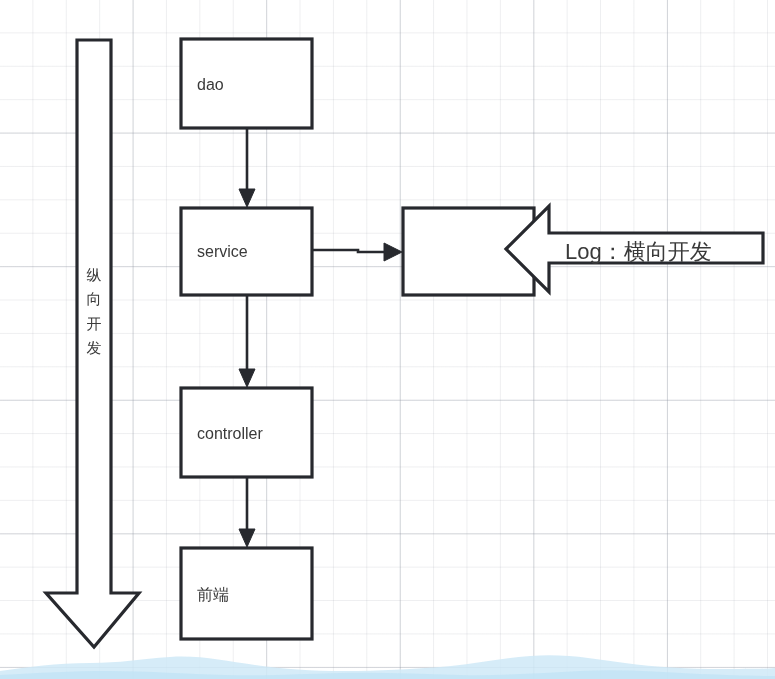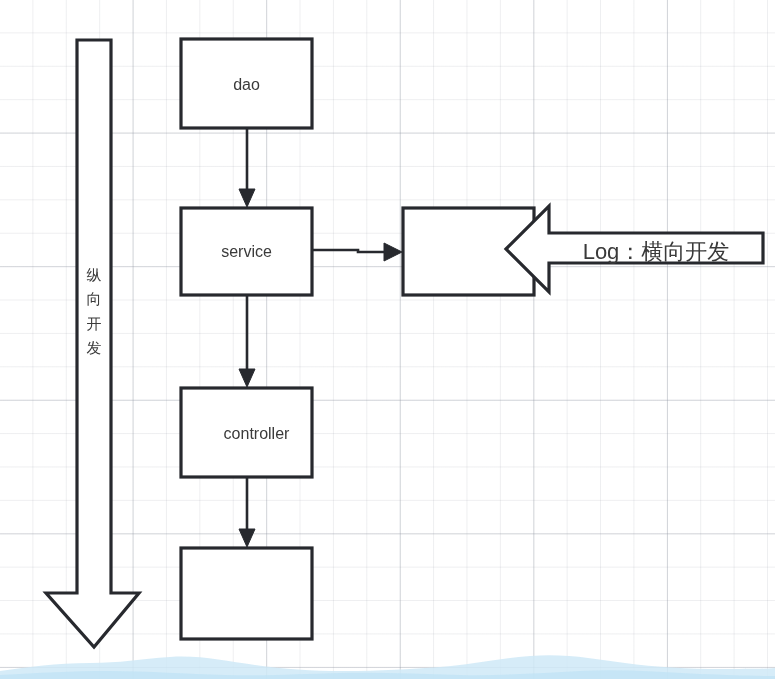--- a/index.html
+++ b/index.html
@@ -27,23 +27,24 @@
     background-position:-1px -1px,-1px -1px,-1px -1px,-1px -1px;
   }
   .wave-bg{position:absolute;left:0;bottom:0;width:775px;height:60px;}
 
   .layer{position:absolute;inset:0;}
   .shape-text{
     position:absolute;
     color:#3a3a3a;
     font-size:16px;
     line-height:1.25;
-    text-align:center;
+    text-align:left;
     white-space:nowrap;
     pointer-events:none;
+    padding-left:16px;
   }
   .vert-text{
     position:absolute;
     color:#3a3a3a;
     font-size:15px;
     line-height:1.62;
     text-align:center;
     width:24px;
     letter-spacing:0;
   }
@@ -111,17 +112,18 @@
       <span>开</span>
       <span>发</span>
     </div>
 
     <div class="shape-text" style="left:181px;top:75px;width:131px;">dao</div>
 
     <div class="shape-text" style="left:181px;top:242px;width:131px;">service</div>
 
     <div class="shape-text" style="left:181px;top:424px;width:151px;">controller</div>
 
+    <div class="shape-text" style="left:181px;top:585px;width:131px;">前端</div>
 
     <div class="shape-text" style="left:549px;top:238px;width:214px;font-size:22px;">Log：横向开发</div>
   </div>
 
 </div>
 
 </body></html>

